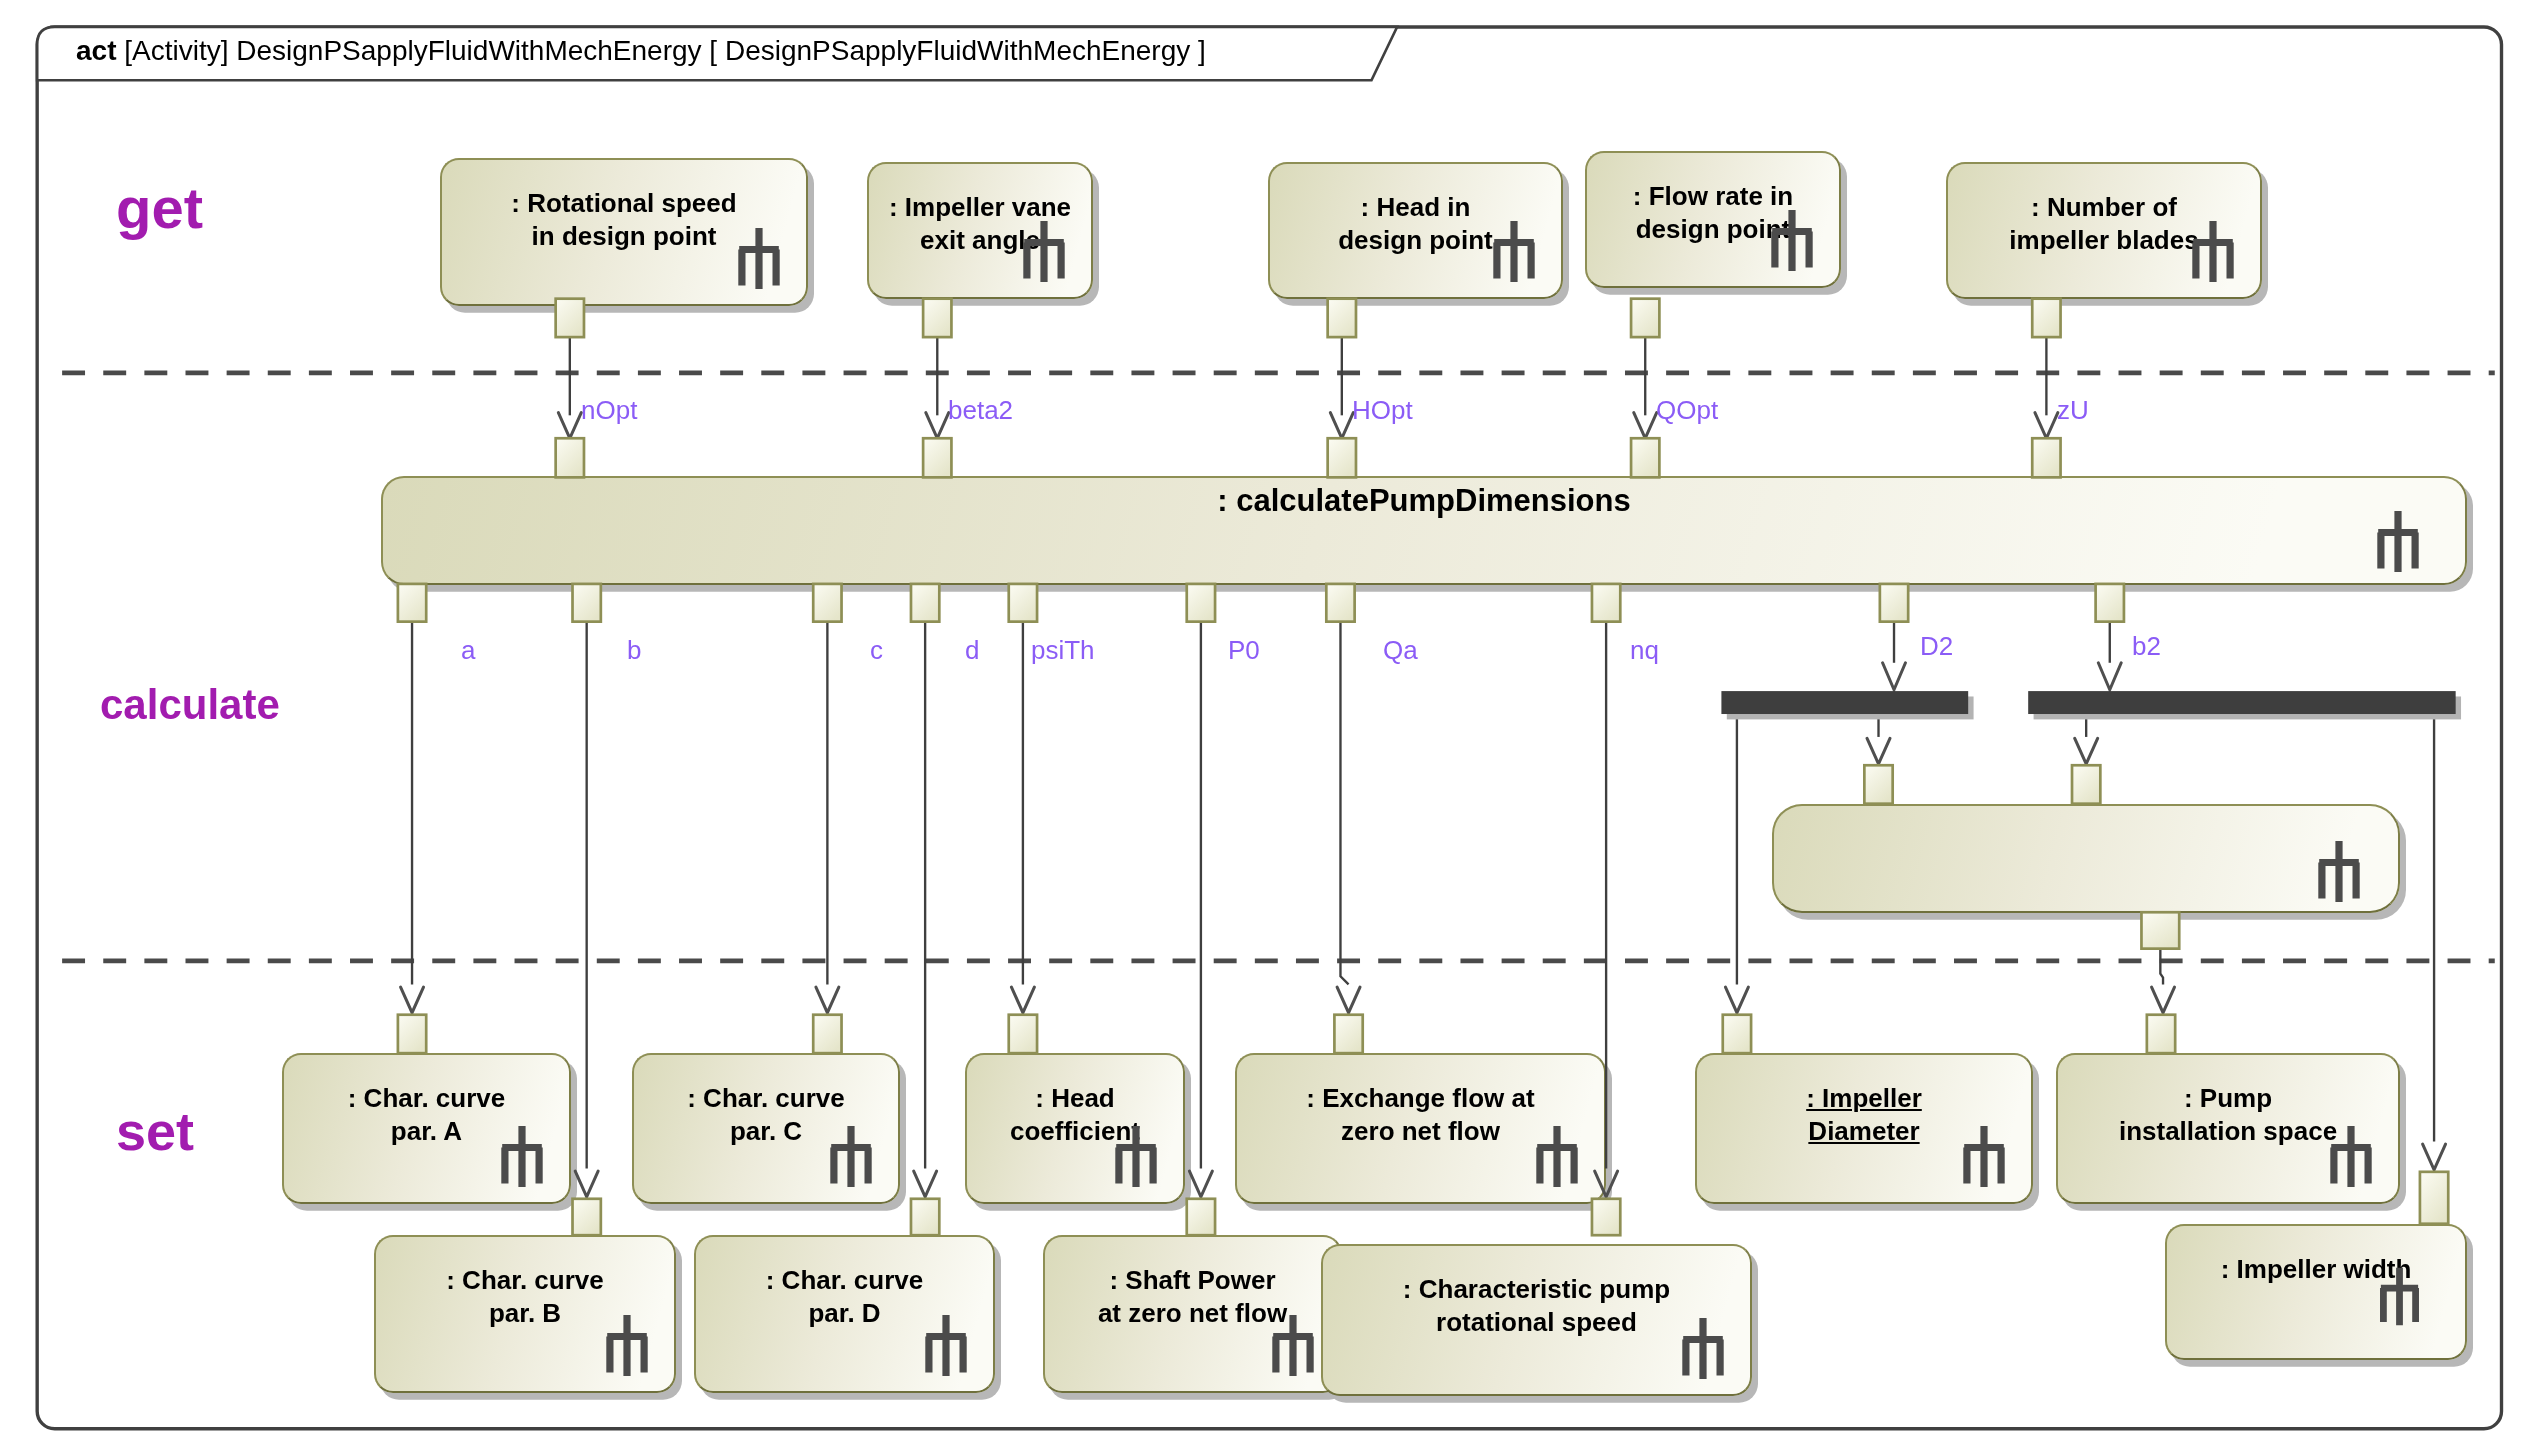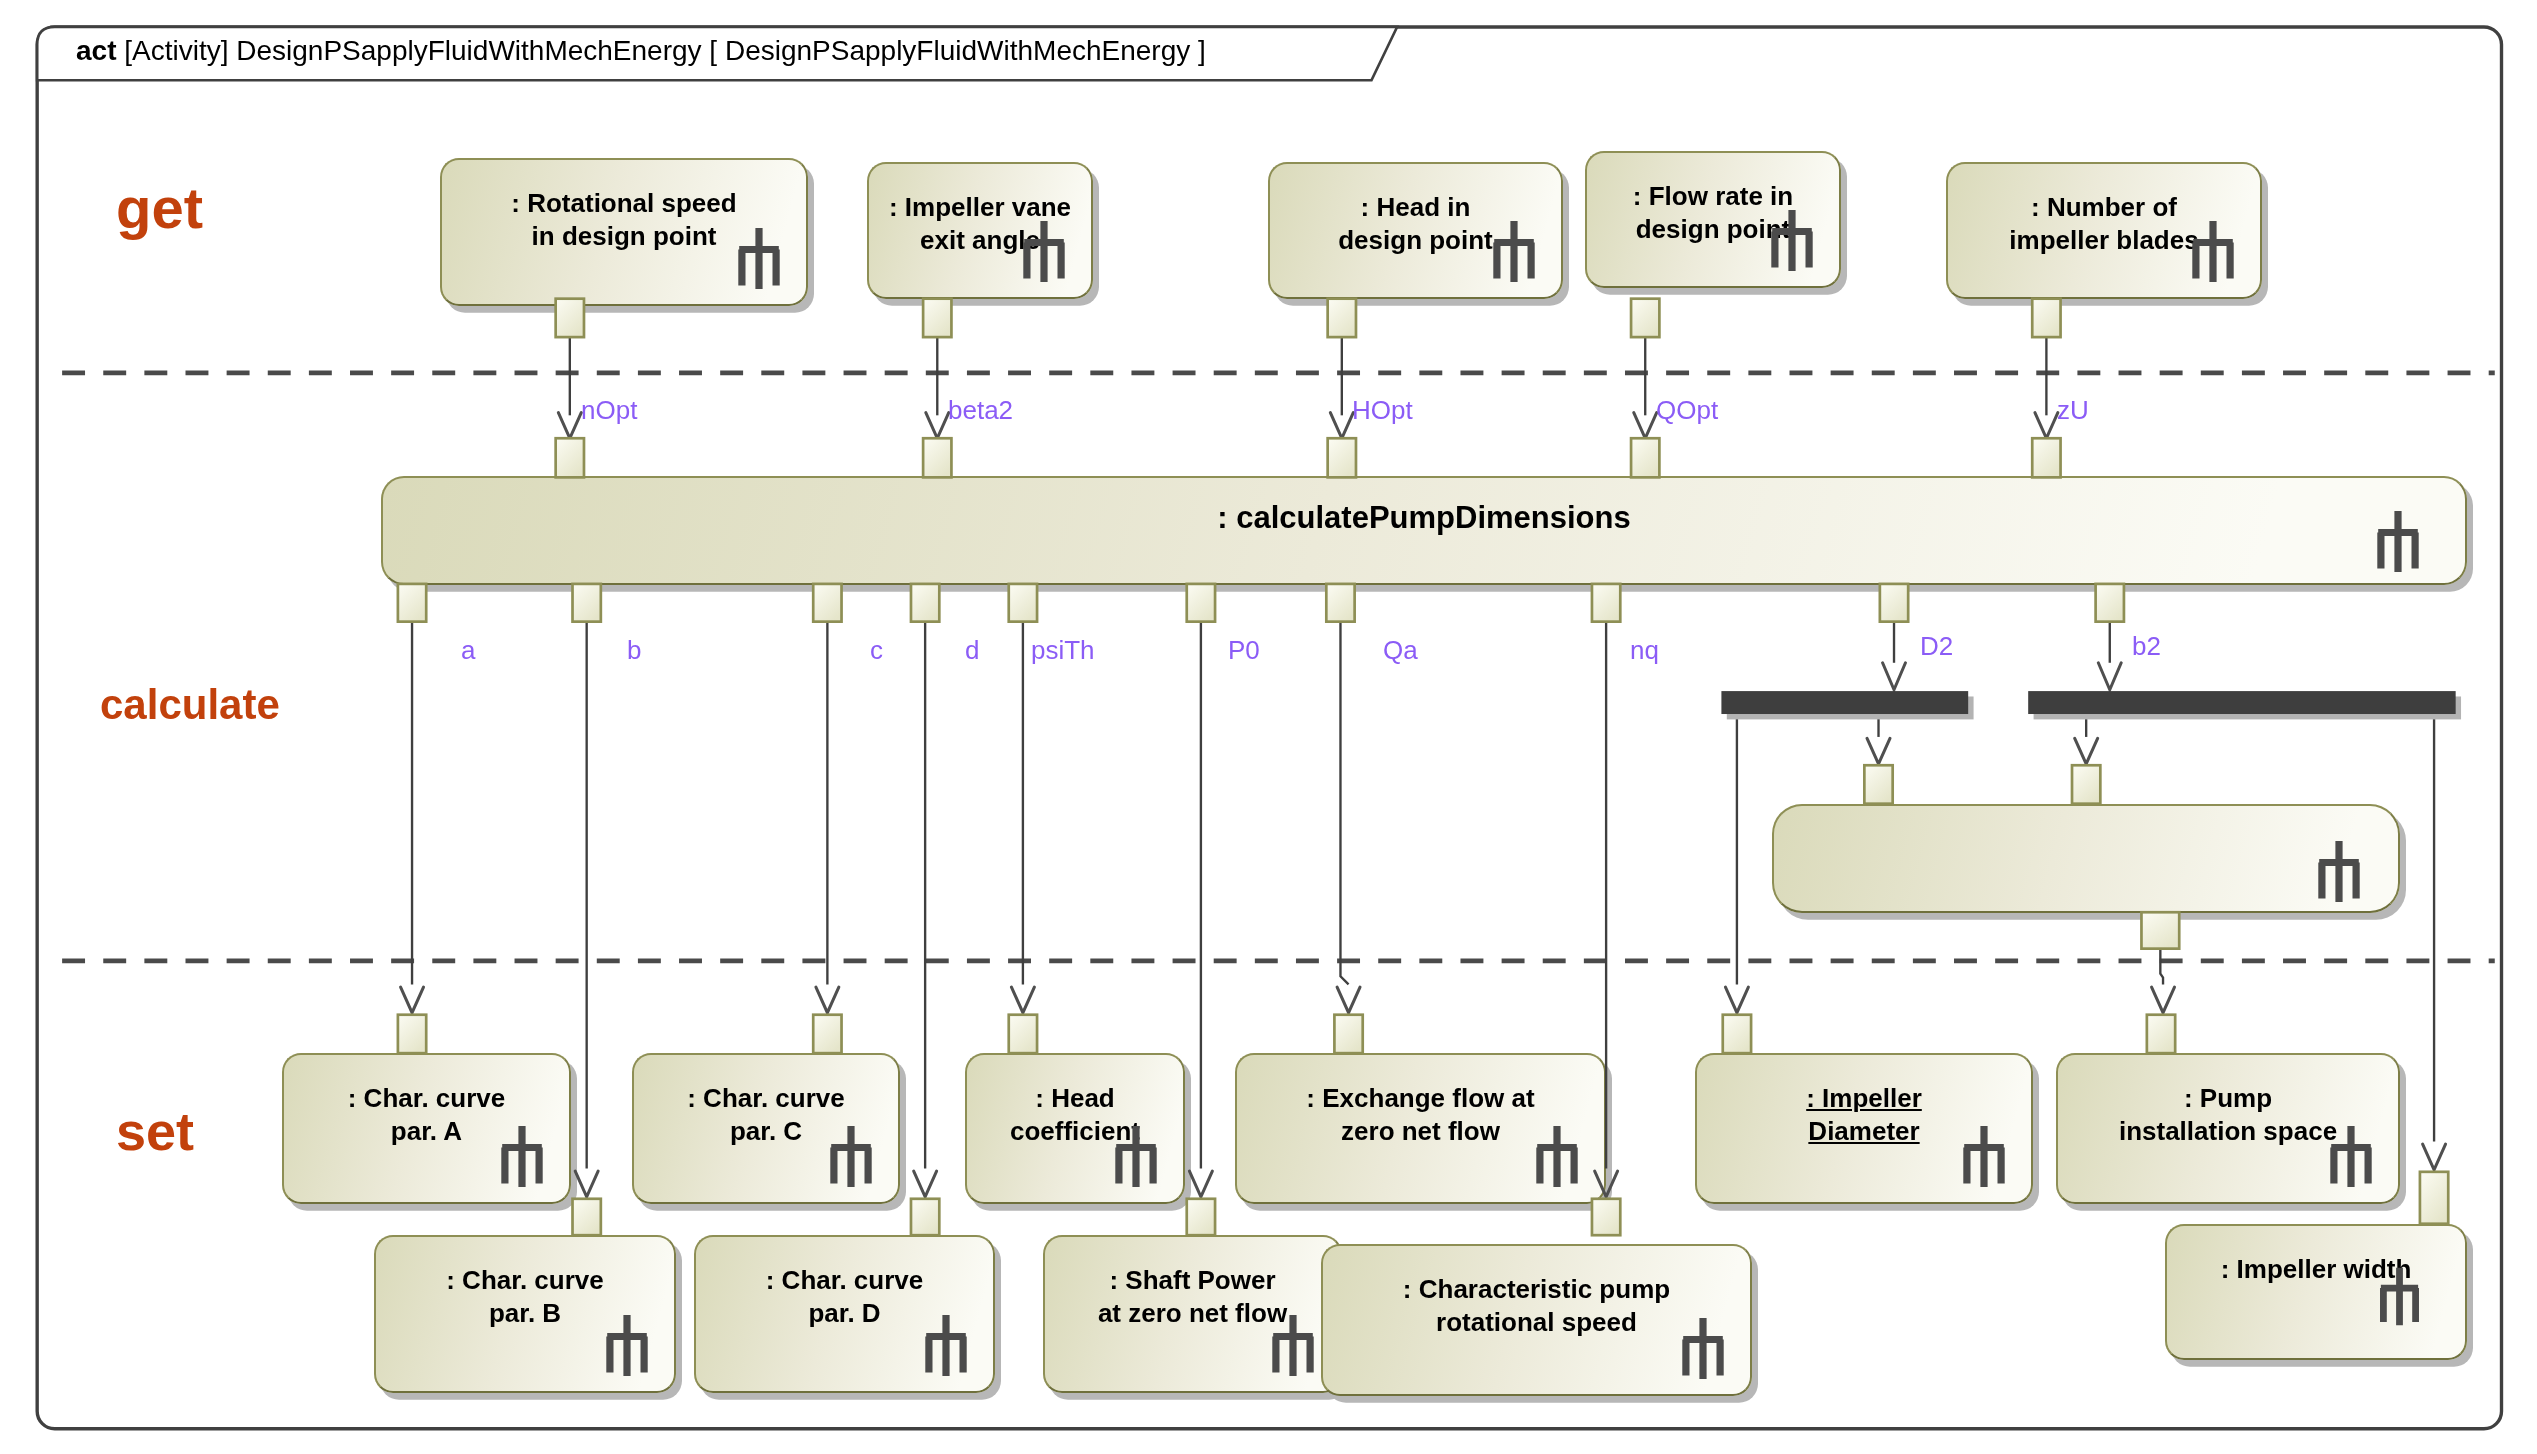--- a/index.html
+++ b/index.html
@@ -3,29 +3,29 @@
 <meta charset="utf-8">
 <style>
   html,body{margin:0;padding:0;background:#ffffff;}
   body{width:2538px;height:1455px;position:relative;overflow:hidden;
        font-family:"Liberation Sans",sans-serif;color:#000;}
   .stage{position:absolute;left:0;top:0;width:2538px;height:1455px;}
   svg.links{position:absolute;left:0;top:0;z-index:5;pointer-events:none;}
   .frame-title{position:absolute;left:76px;top:35px;z-index:6;font-size:28px;
        color:#000;white-space:nowrap;}
   .frame-title b{font-weight:bold;}
-  .lane-label{position:absolute;z-index:2;font-weight:bold;color:#c2410c;white-space:nowrap;}
+  .lane-label{position:absolute;z-index:2;font-weight:bold;color:#a21caf;white-space:nowrap;}
   .action{position:absolute;z-index:1;box-sizing:border-box;
        border:2.7px solid #8e8f55;border-bottom-color:#6f703c;border-right-color:#7d7e47;
        border-radius:19px;
        background:linear-gradient(105deg,#dadaba 0%,#ecead9 45%,#fbfbf5 90%);
        box-shadow:6px 6.7px 0 #b7b7b7;}
   .action .lbl{display:block;white-space:pre-line;text-align:center;font-weight:bold;
        font-size:26px;line-height:1.28;padding-top:27px;color:#000;}
-  .action.bar .lbl{font-size:31px;padding-top:20px;}
+  .action.bar .lbl{font-size:31px;padding-top:3px;}
   .action.mid .lbl{font-size:30px;padding-top:17.5px;}
   .rake{position:absolute;right:20px;bottom:13.5px;}
   .pin-label{position:absolute;z-index:6;font-size:26px;color:#8b5cf6;white-space:nowrap;}
 </style>
 </head>
 <body>
 
 <div class="stage">
 
   <div class="lane-label" style="left:116px;top:174px;font-size:58px;">get</div>

